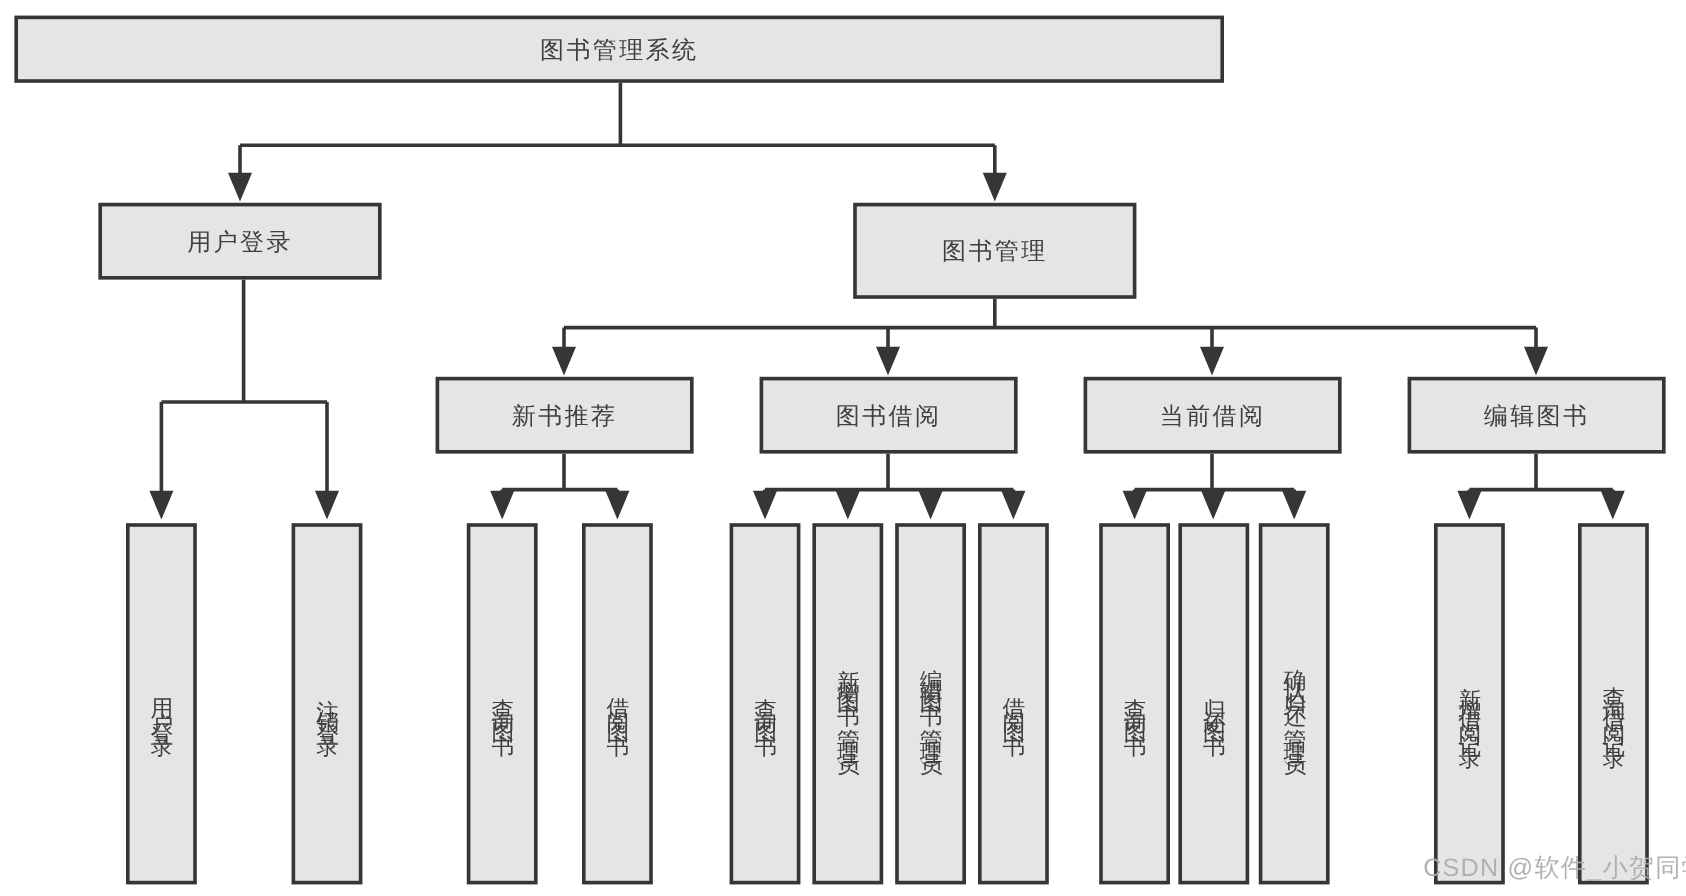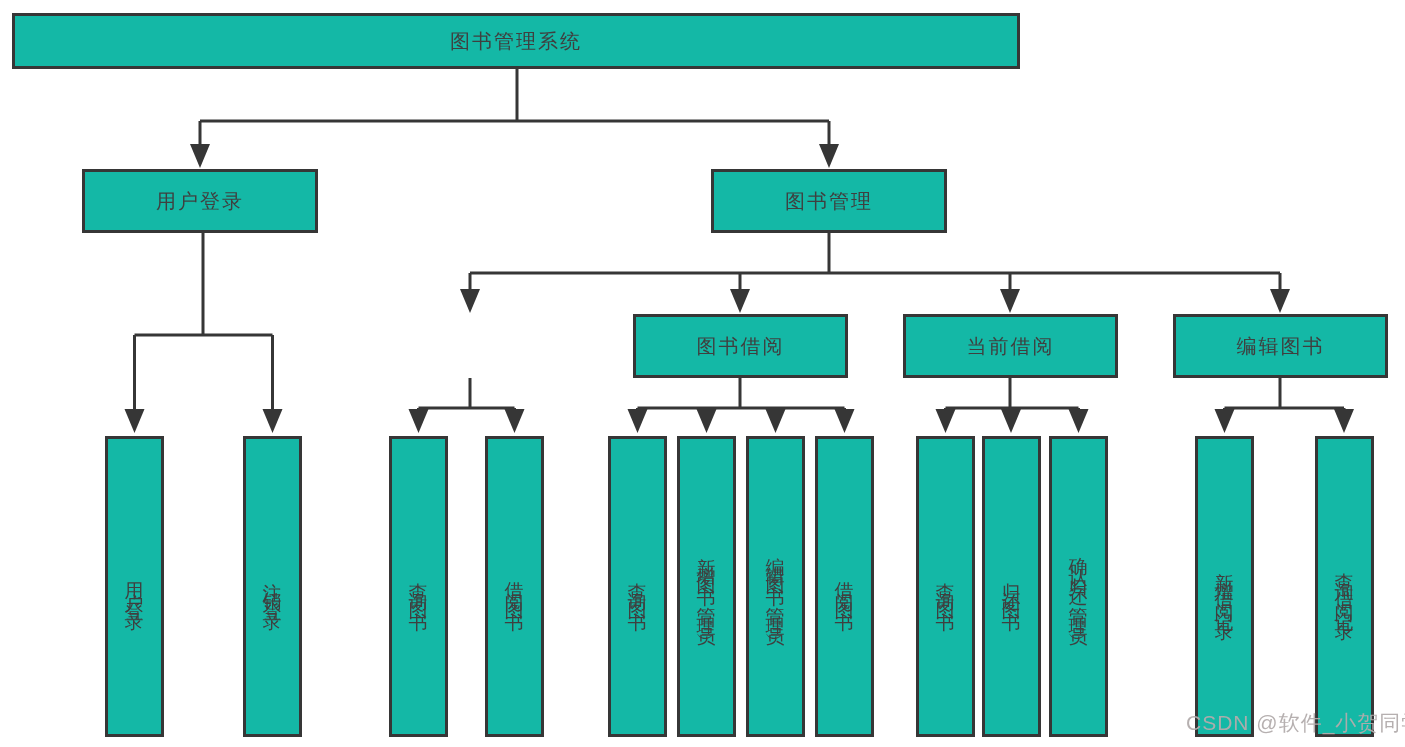--- a/index.html
+++ b/index.html
@@ -4,31 +4,31 @@
 <style>
   html,body{margin:0;padding:0;background:#ffffff;}
   .stage{
     position:relative;width:1405px;height:747px;background:#ffffff;overflow:hidden;
     font-family:"Liberation Sans","DejaVu Sans",sans-serif;
   }
   .wires{position:absolute;left:0;top:0;width:1405px;height:747px;pointer-events:none;}
   .wire{fill:none;stroke:#363636;stroke-width:3;}
   .arrow{fill:#363636;stroke:none;}
   .box{
-    position:absolute;box-sizing:border-box;background:#14b8a6;border:3px solid #363636;
+    position:absolute;box-sizing:border-box;background:#e5e5e5;border:3px solid #363636;
     display:flex;align-items:center;justify-content:center;
     color:#3f3f3f;font-size:20px;letter-spacing:2px;white-space:nowrap;
   }
   .vbox{
     writing-mode:vertical-rl;text-orientation:mixed;
     font-size:19px;letter-spacing:10px;line-height:1;
   }
   .b-root{left:12px;top:13px;width:1008px;height:56px;}
   .b-login{left:82px;top:169px;width:236px;height:64px;}
-  .b-mgmt{left:711px;top:169px;width:236px;height:64px;}
+  .b-mgmt{left:711px;top:169px;width:236px;height:80px;}
   .mid{top:314px;width:215px;height:64px;}
   .m1{left:363px}.m2{left:633px}.m3{left:903px}.m4{left:1173px}
   .leaf{top:436px;width:59px;height:301px;}
   .l1{left:105px}.l2{left:243px}.l3{left:389px}.l4{left:485px}
   .l5{left:608px}.l6{left:677px}.l7{left:746px}.l8{left:815px}
   .l9{left:916px}.l10{left:982px}.l11{left:1049px}
   .l12{left:1195px}.l13{left:1315px}
   .watermark{
     position:absolute;left:1186px;top:709px;
     font-size:21px;letter-spacing:1px;color:rgba(178,172,172,0.95);white-space:nowrap;
@@ -67,20 +67,21 @@
     <polygon class="arrow" points="1068.5,409 1088.5,409 1078.5,433"></polygon>
     <polygon class="arrow" points="1214.5,409 1234.5,409 1224.5,433"></polygon>
     <polygon class="arrow" points="1334,409 1354,409 1344,433"></polygon>
   </svg>
 
   <div class="box b-root">图书管理系统</div>
 
   <div class="box b-login">用户登录</div>
   <div class="box b-mgmt">图书管理</div>
 
+  <div class="box mid m1">新书推荐</div>
   <div class="box mid m2">图书借阅</div>
   <div class="box mid m3">当前借阅</div>
   <div class="box mid m4">编辑图书</div>
 
   <div class="box vbox leaf l1">用户登录</div>
   <div class="box vbox leaf l2">注销登录</div>
 
   <div class="box vbox leaf l3">查询图书</div>
   <div class="box vbox leaf l4">借阅图书</div>
 

